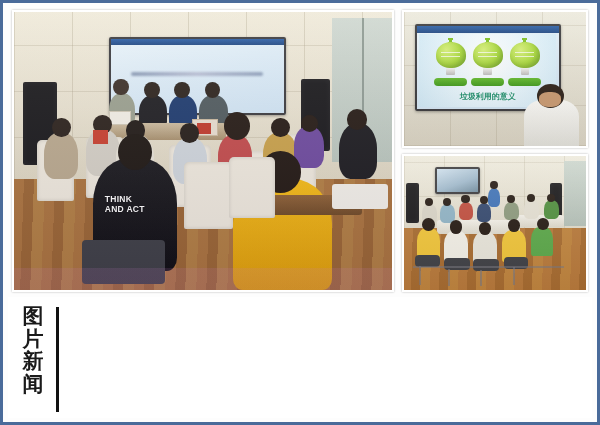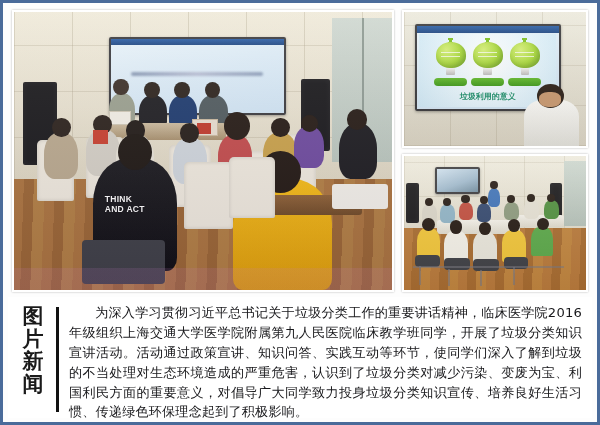--- a/index.html
+++ b/index.html
@@ -379,17 +379,16 @@
   </div>
 
   <div class="caption">
     <div class="caption-label">
       <span>图</span>
       <span>片</span>
       <span>新</span>
       <span>闻</span>
     </div>
     <div class="caption-rule"></div>
-    <div class="caption-body">为深入学习贯彻习近平总书记关于垃圾分类工作的重要讲话精神，临床医学院2016年级组织上海交通大学医学院附属第九人民医院临床教学班同学，开展了垃圾分类知识宣讲活动。活动通过政策宣讲、知识问答、实践互动等环节，使同学们深入了解到垃圾的不当处理对生态环境造成的严重危害，认识到了垃圾分类对减少污染、变废为宝、利国利民方面的重要意义，对倡导广大同学致力投身垃圾分类知识宣传、培养良好生活习惯、传递绿色环保理念起到了积极影响。</div>
   </div>
 
  </div>
 </div>
 
 </body></html>

